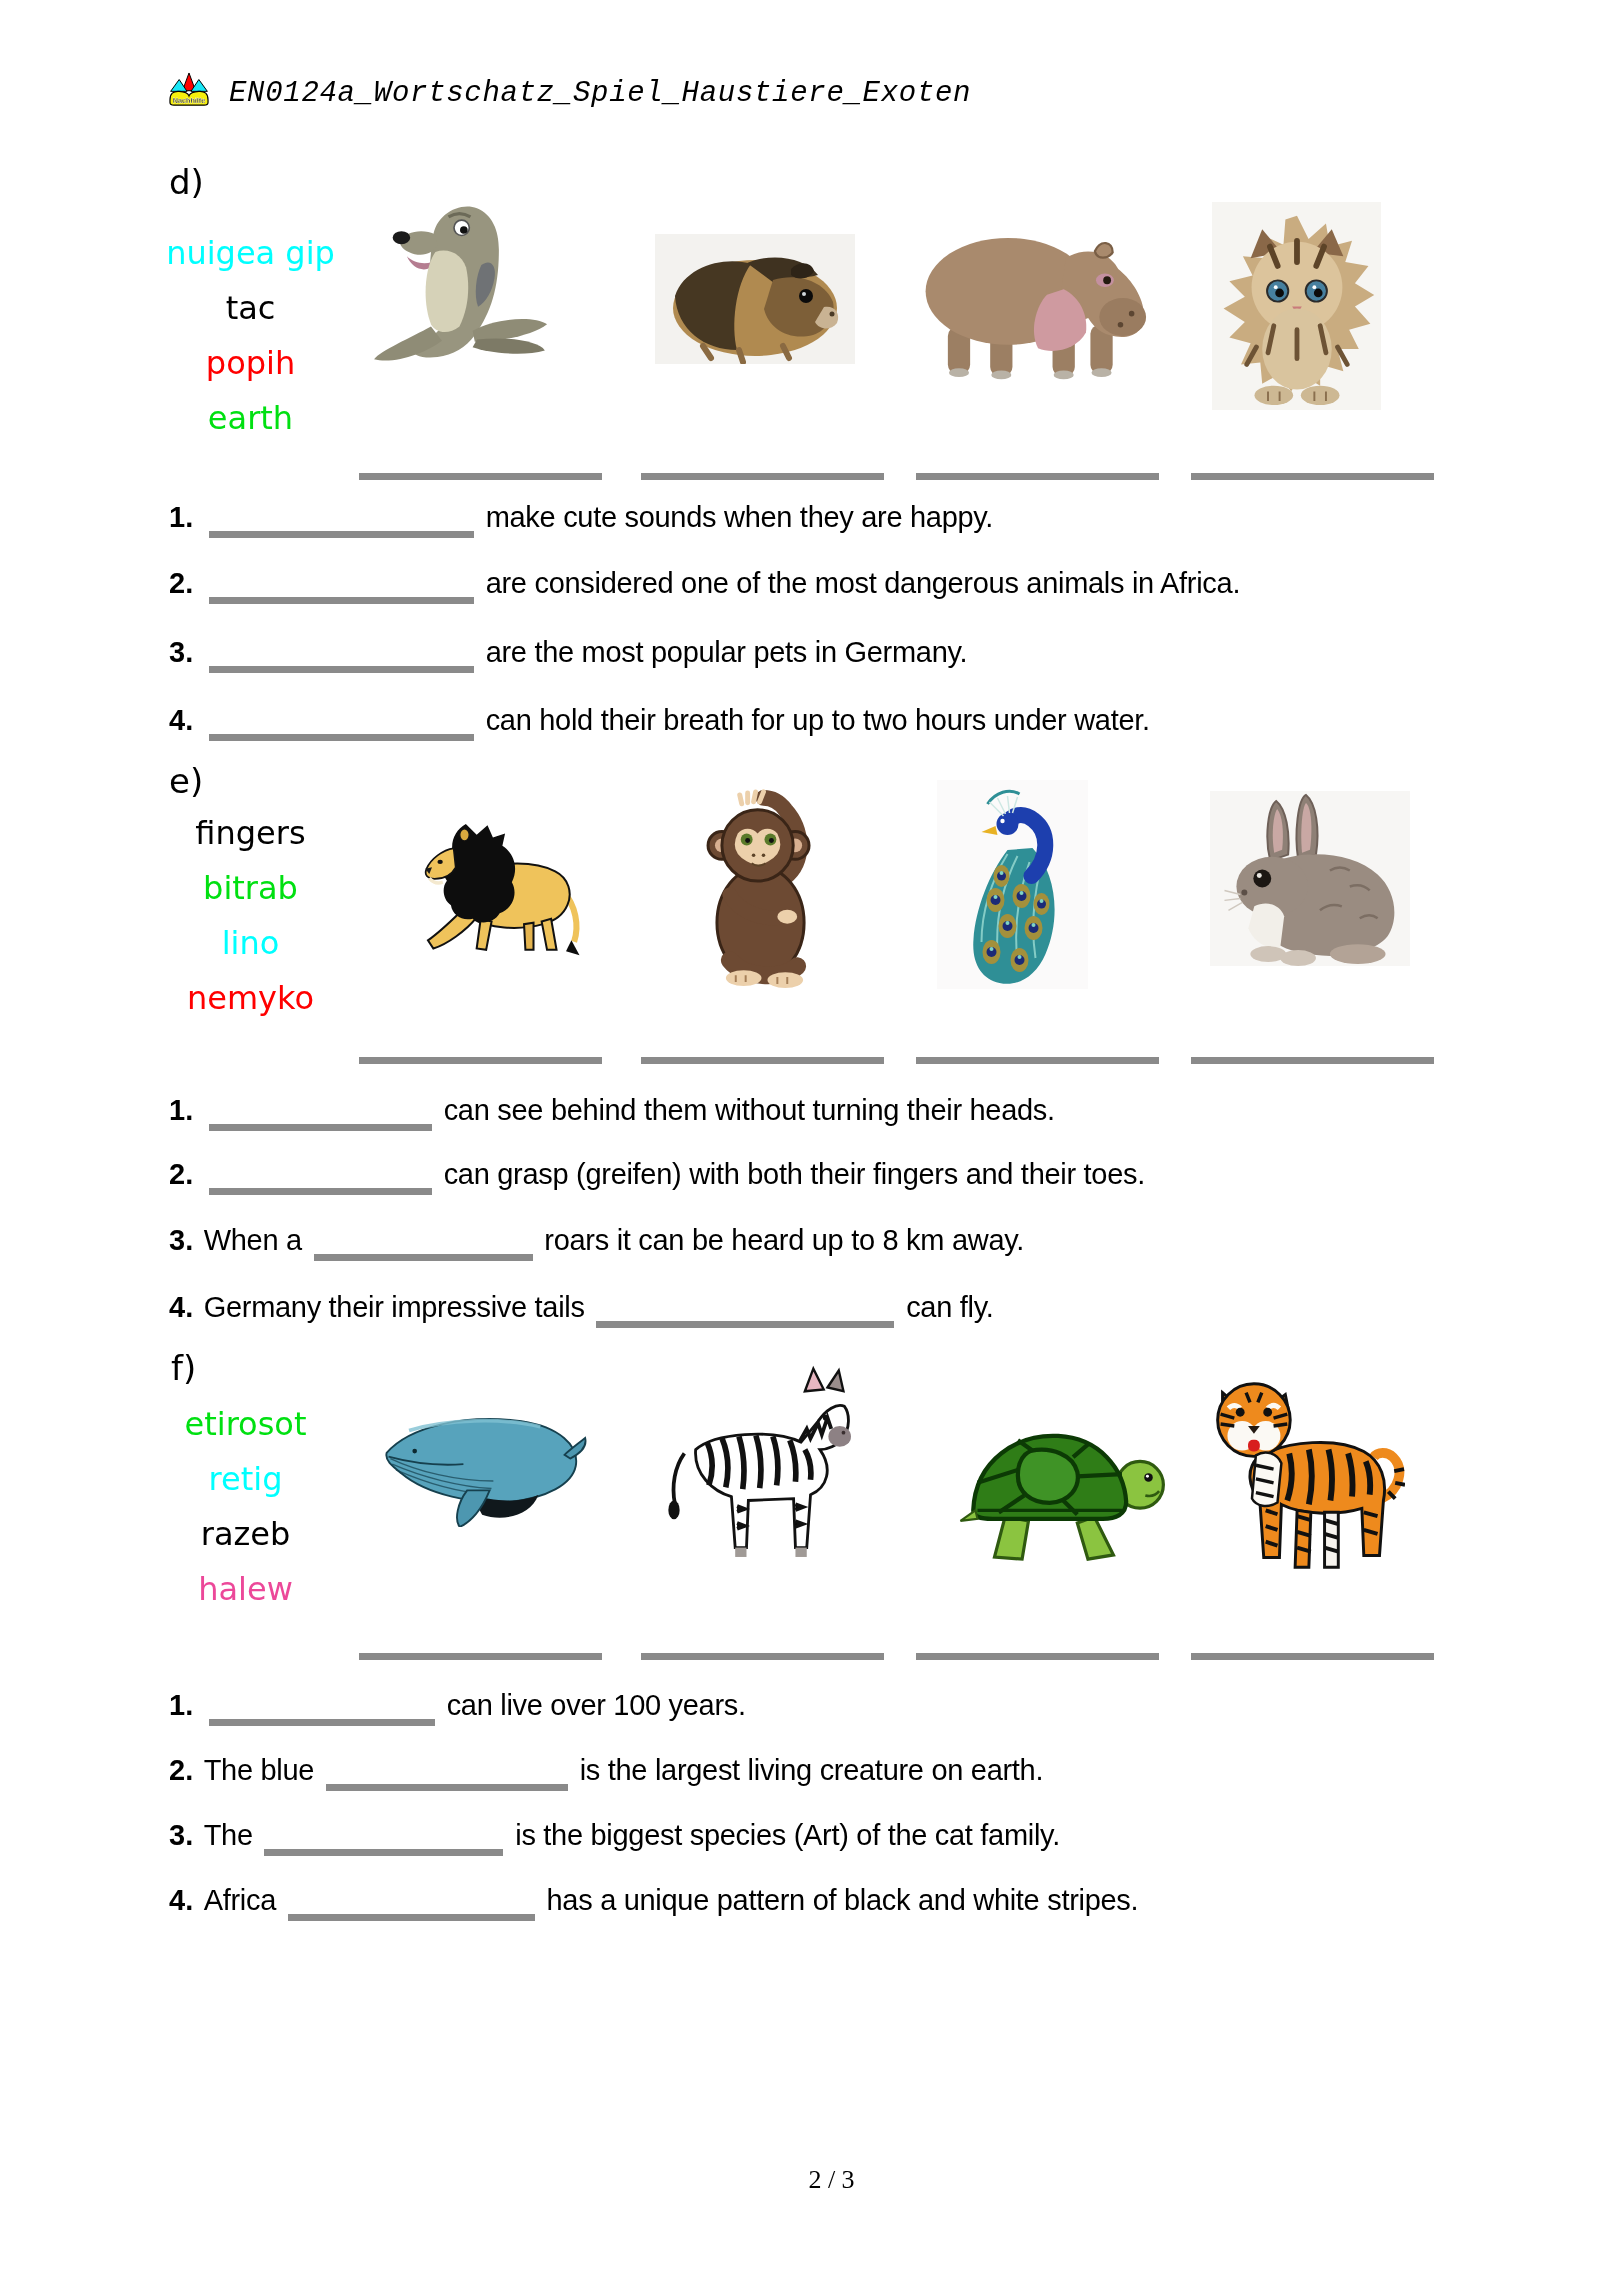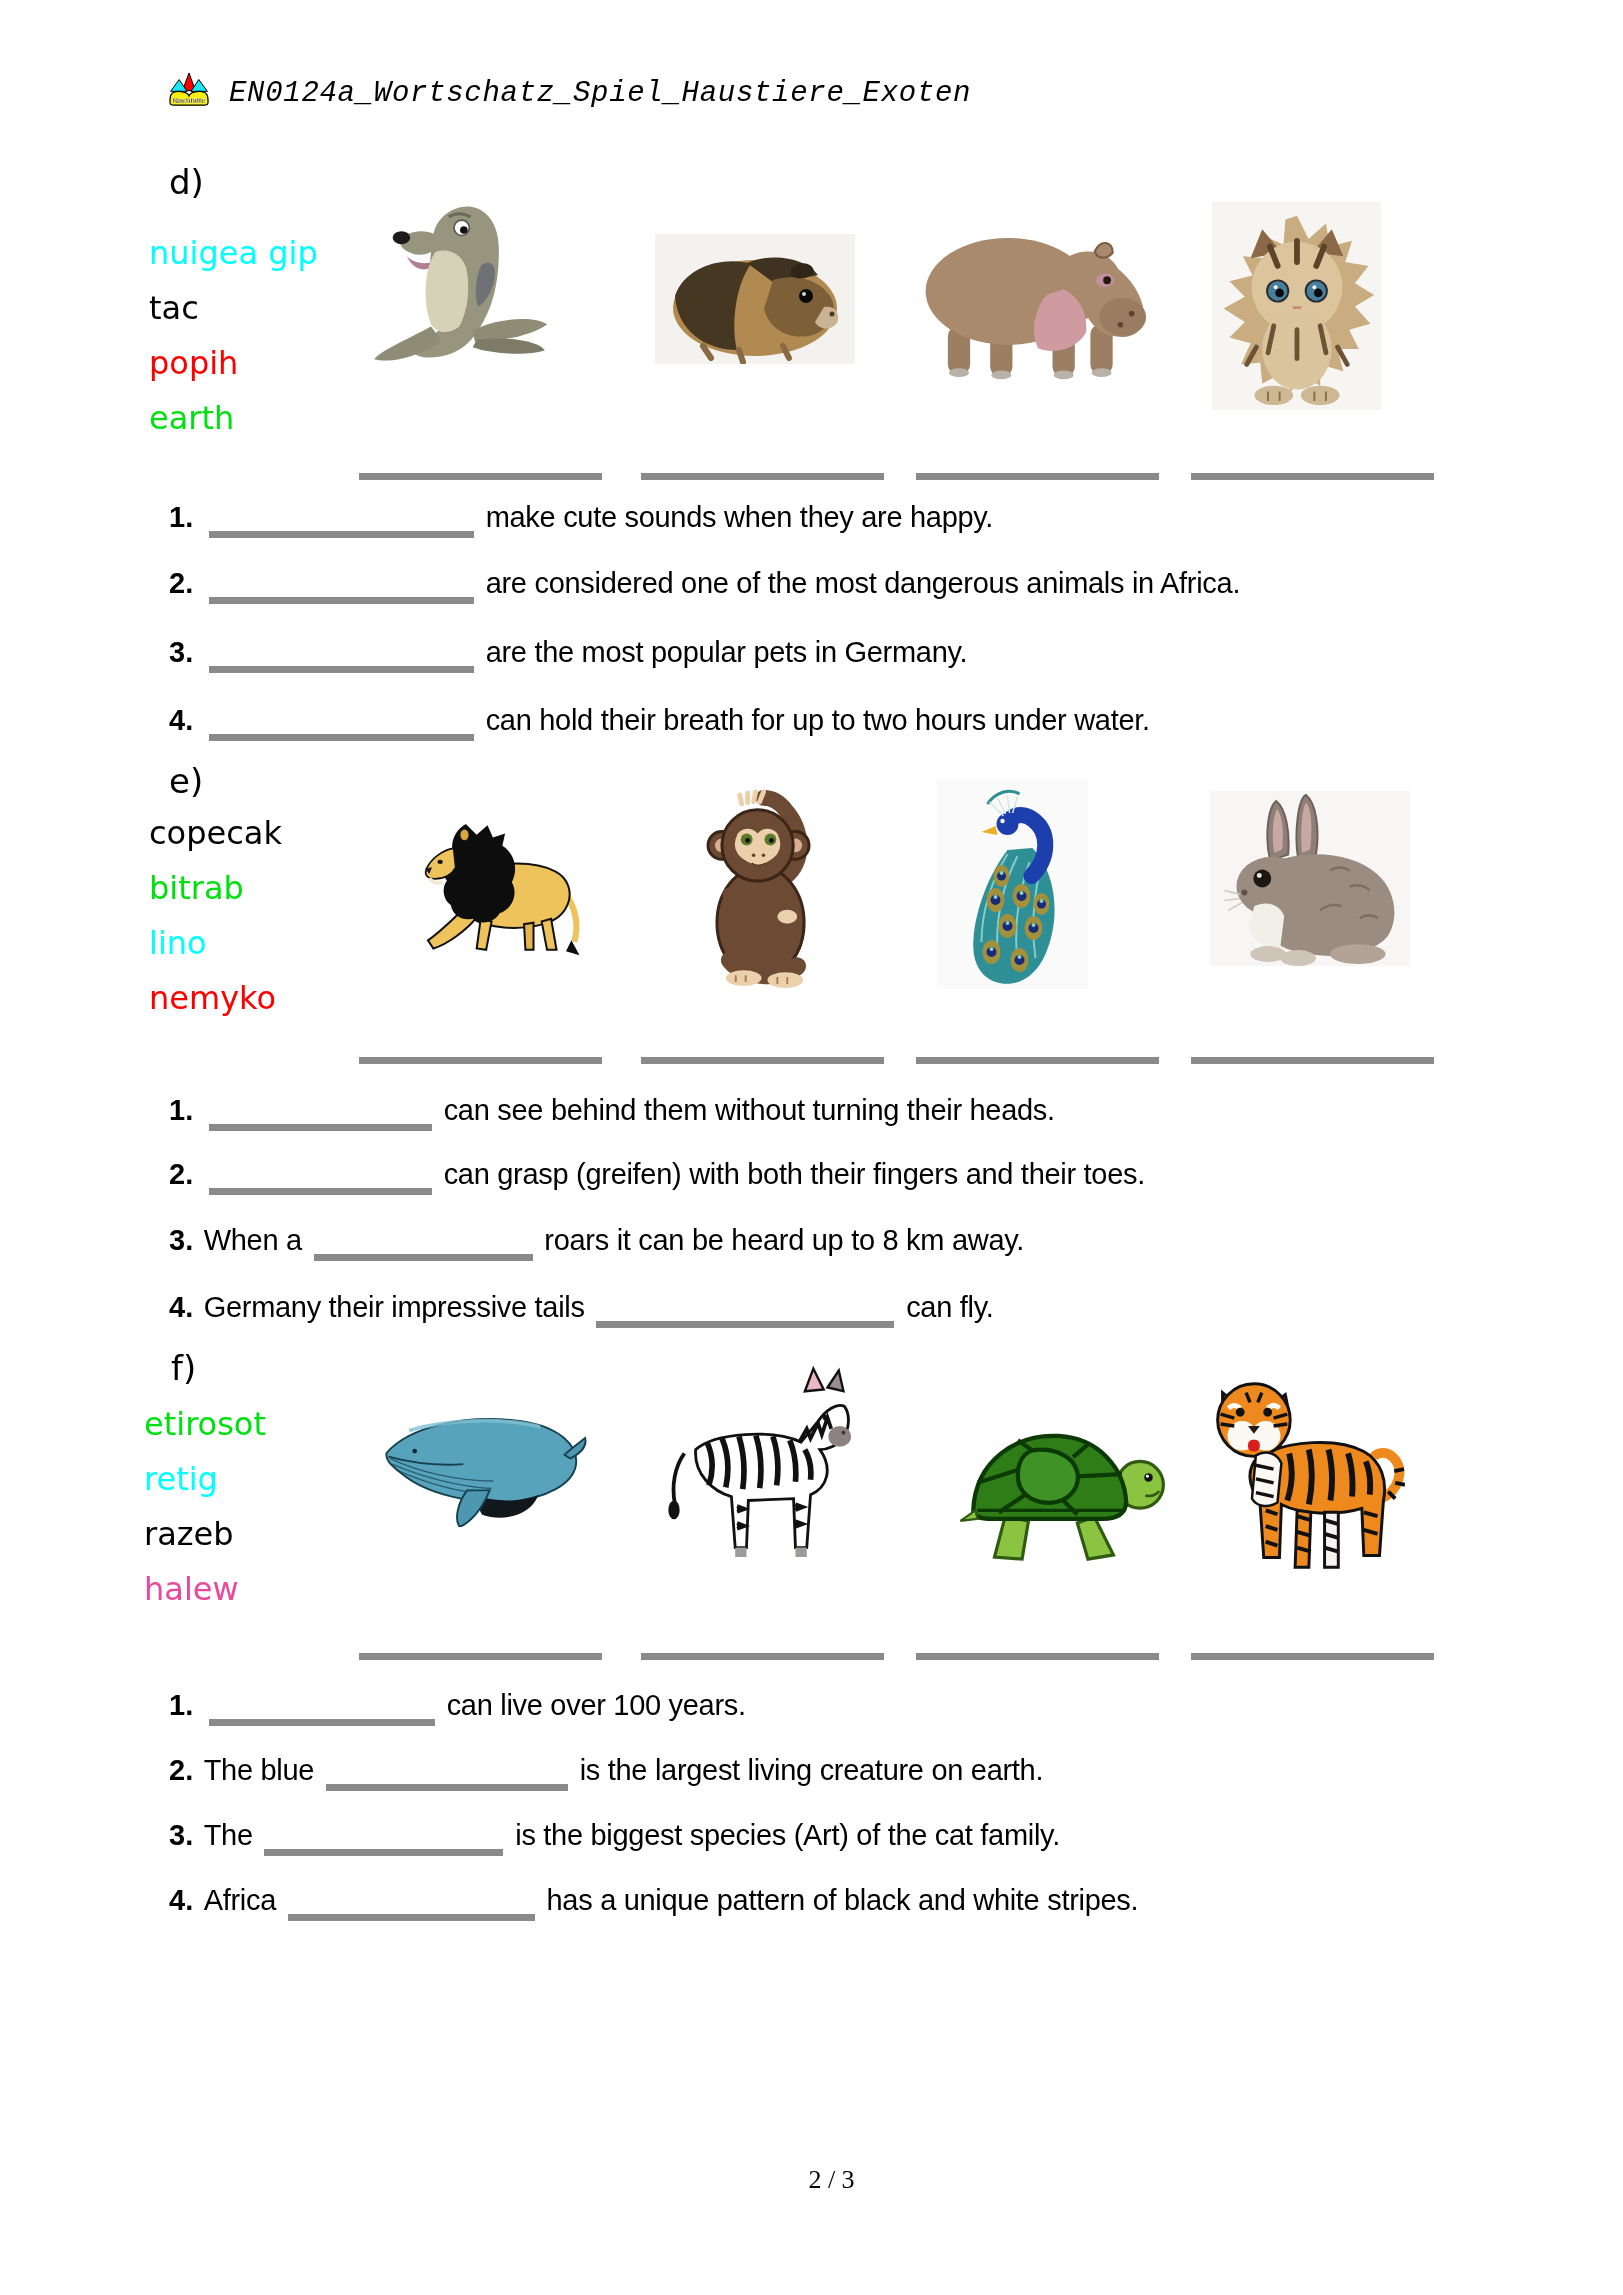--- a/index.html
+++ b/index.html
@@ -8,21 +8,21 @@
     font-family:"Liberation Sans",sans-serif;color:#000;
   }
   .abs{position:absolute;}
   
   .title{
     font-family:Liberation Mono, monospace;font-style:italic;
     font-size:29px;letter-spacing:0.7px;color:#000;white-space:nowrap;
   }
   
   .label{font-family:"DejaVu Sans",sans-serif;font-size:34px;}
-  .words{width:203px;font-family:"DejaVu Sans",sans-serif;
+  .words{width:203px;text-align:center;font-family:"DejaVu Sans",sans-serif;
          font-size:32px;line-height:55px;white-space:nowrap;}
   .word{display:block;}
   
   .imgcell{display:flex;align-items:center;justify-content:center;}
   .photo{background:#f3f2ef;}
   .imgcell svg{width:100%;height:100%;}
   
   .blankline{height:6.5px;background:#8a8a8a;}
   
   .sentence{font-size:29px;letter-spacing:-0.3px;white-space:nowrap;}
@@ -148,21 +148,21 @@
 <div class="abs sentence" style="left:169px;top:636px">
   <span class="num">3.</span><span class="pre"></span><span class="blank" style="width:265px"></span><span class="post">are the most popular pets in Germany.</span>
 </div>
 <div class="abs sentence" style="left:169px;top:704px">
   <span class="num">4.</span><span class="pre"></span><span class="blank" style="width:265px"></span><span class="post">can hold their breath for up to two hours under water.</span>
 </div>
 
 <div class="abs label" style="left:169px;top:761px">e)</div>
 
 <div class="abs words" style="left:149px;top:806px">
-  <span class="word" style="color: rgb(0, 0, 0);">copecak</span>
+  <span class="word" style="color: rgb(0, 0, 0);">fingers</span>
   <span class="word" style="color: rgb(0, 224, 17);">bitrab</span>
   <span class="word" style="color: rgb(0, 255, 255);">lino</span>
   <span class="word" style="color: rgb(255, 0, 0);">nemyko</span>
 </div>
 
 <div class="abs imgcell" style="left:386px;top:806px;width:203px;height:151px">
   <svg viewBox="0 0 300 222">
     <path d="M262 126 C280 146 286 176 278 200" stroke="#efc35b" stroke-width="9" fill="none"></path>
     <polygon points="274,198 286,220 266,214" fill="#0d0d0d"></polygon>
     <path d="M120 102 C150 82 215 78 250 96 C270 106 276 128 268 146 C262 160 248 170 232 174 C196 184 150 180 128 166 C108 154 104 122 120 102 Z" fill="#efc35b" stroke="#111" stroke-width="3"></path>

